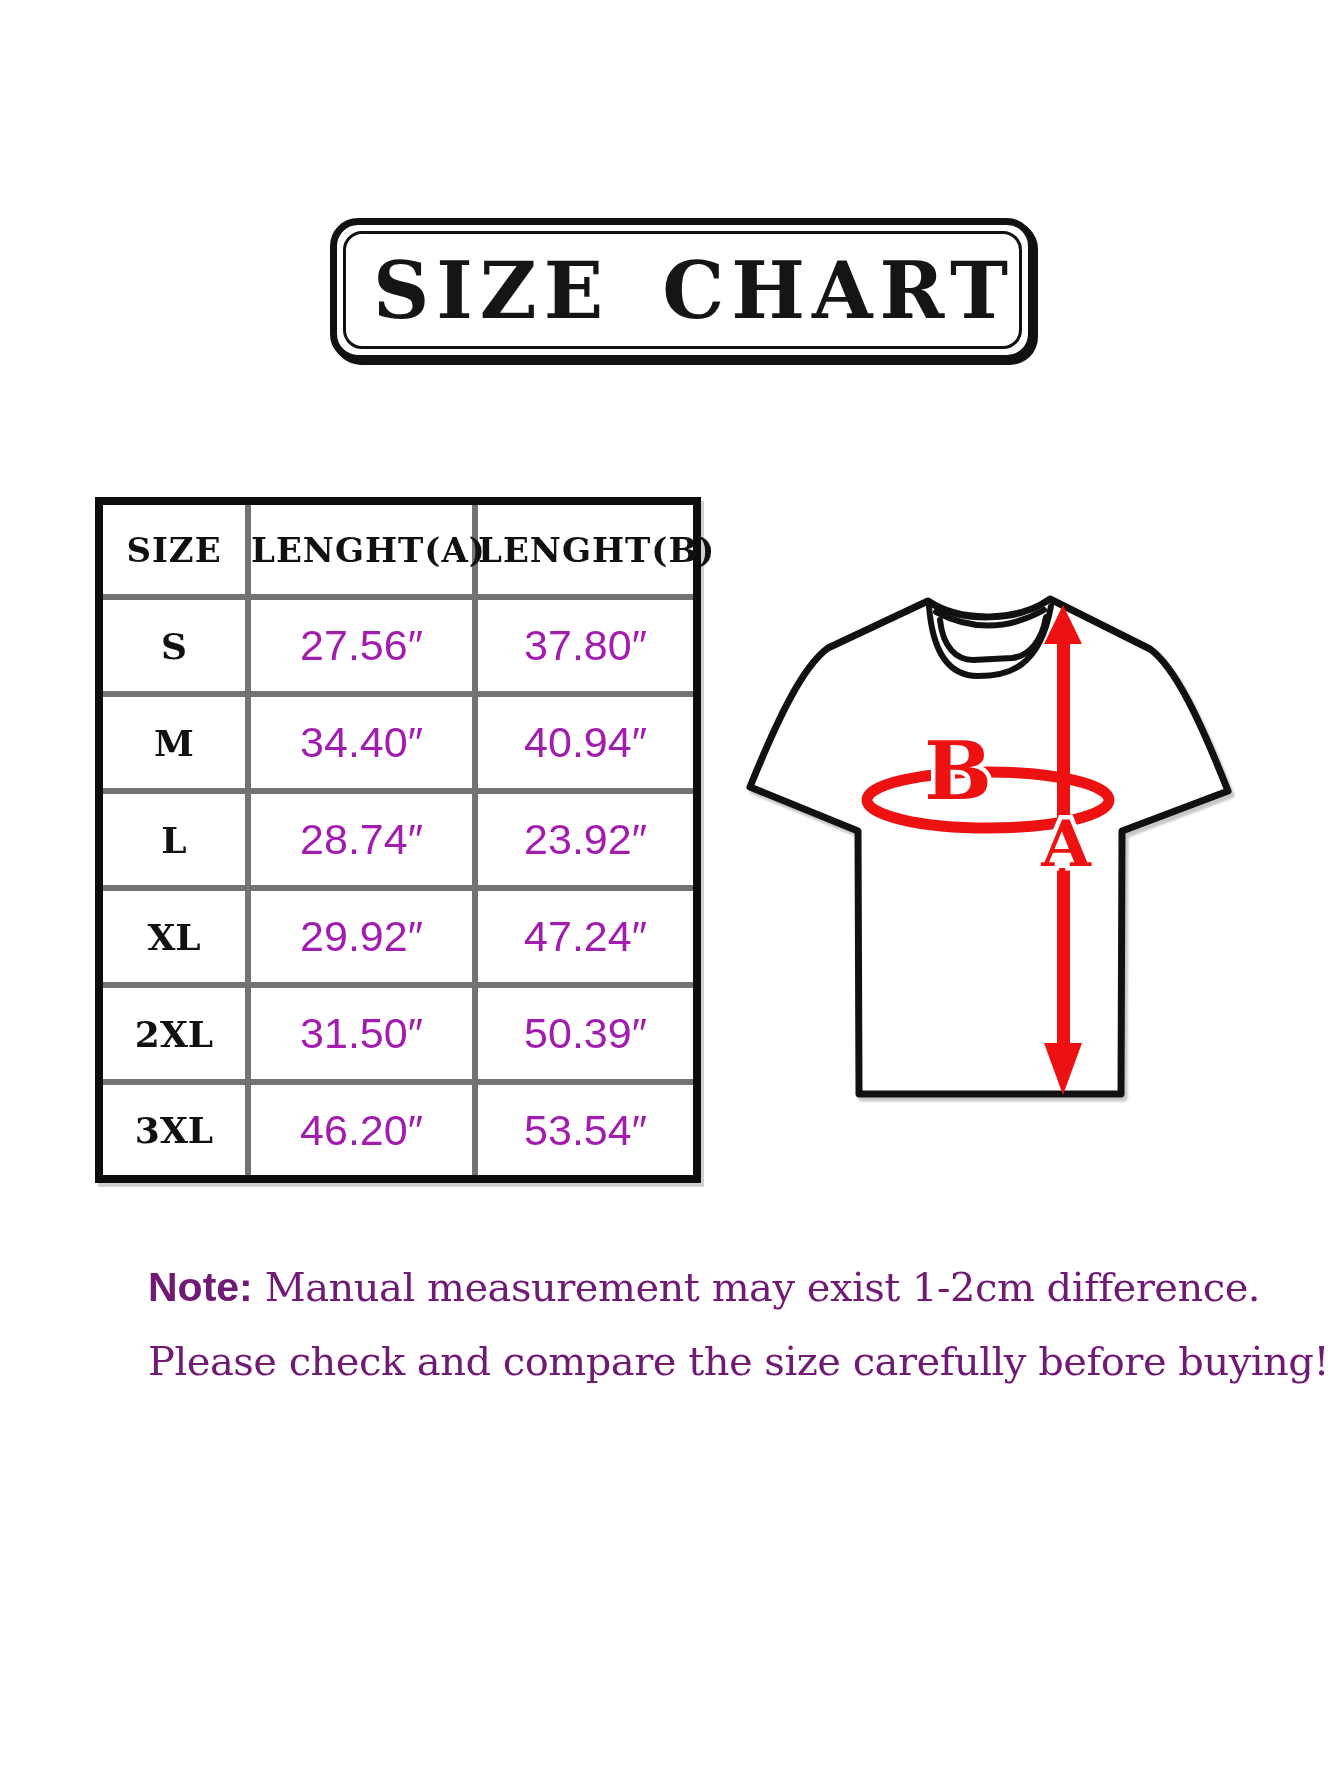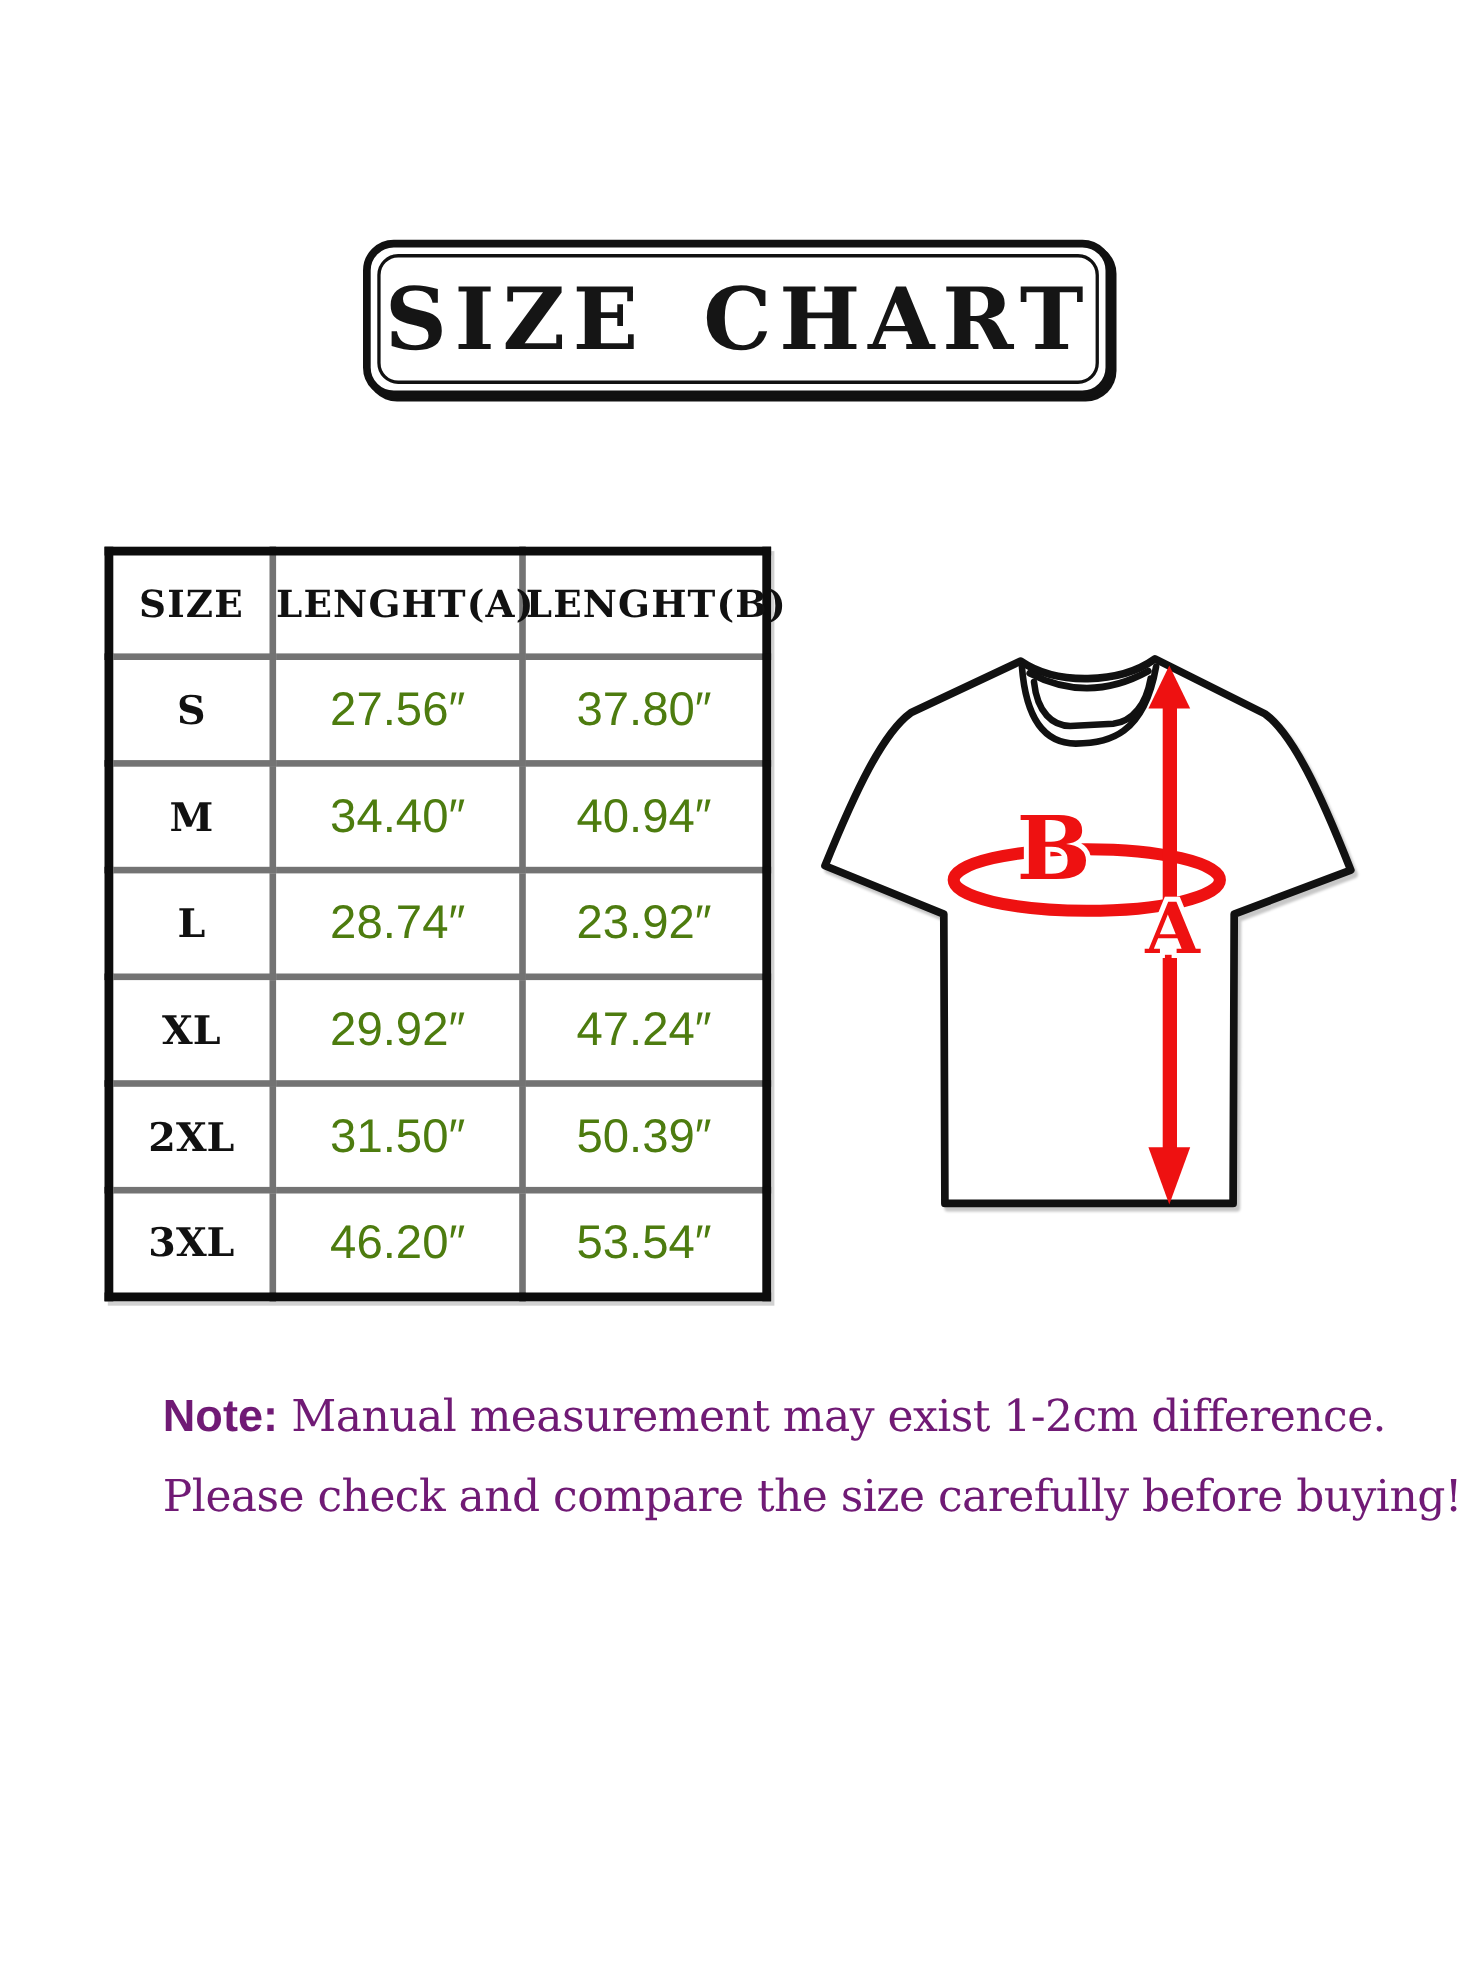--- a/index.html
+++ b/index.html
@@ -2,35 +2,35 @@
 <html><head>
 <meta charset="utf-8">
 <style>
   html,body{margin:0;padding:0;background:#ffffff;}
   .canvas{position:relative;width:1340px;height:1785px;background:#ffffff;overflow:hidden;
           font-family:"Liberation Sans",sans-serif;color:#111;}
 
   
   .title-box{position:absolute;left:330px;top:218px;width:668px;height:130px;
              border:7px solid #111;border-radius:28px;box-shadow:3px 3px 0 #111;
-             display:flex;align-items:center;justify-content:center;background:#fff;}
+             display:flex;align-items:center;justify-content:center;background:#fff;padding-left:23px;}
   .title-box .inner{position:absolute;inset:6px;border:3px solid #111;border-radius:19px;}
   .title-text{position:relative;font-family:"DejaVu Serif",serif;font-weight:700;
               font-size:78px;letter-spacing:7px;word-spacing:18px;color:#151515;}
 
   
   table.size-table{position:absolute;left:95px;top:497px;width:598px;
                    border-collapse:collapse;table-layout:fixed;background:#fff;
                    border:8px solid #0c0c0c;box-shadow:3px 4px 0 rgba(0,0,0,0.18);}
   table.size-table th,table.size-table td{border:6px solid #737373;text-align:center;vertical-align:middle;padding:0;}
   tr.hdr{height:96px;}
   tr.row{height:97px;}
   .hcell{font-family:"DejaVu Serif",serif;font-weight:700;font-size:34px;letter-spacing:1px;color:#111;}
   .scell{font-family:"DejaVu Serif",serif;font-weight:700;font-size:36px;color:#111;}
-  .vcell{font-family:"Liberation Sans",sans-serif;font-size:43px;color:#4d7c0f;}
+  .vcell{font-family:"Liberation Sans",sans-serif;font-size:43px;color:#a21caf;}
 
   
   svg.diagram{position:absolute;left:0;top:0;width:1340px;height:1785px;}
   .shirt-line{fill:#ffffff;stroke:#111;stroke-width:7;stroke-linejoin:round;stroke-linecap:round;
               filter:drop-shadow(3px 4px 1px rgba(0,0,0,0.22));}
   .collar-line{fill:none;stroke:#111;stroke-width:6;stroke-linecap:round;}
   .red{fill:#ee1111;}
   .red-ellipse{fill:none;stroke:#ee1111;stroke-width:11;}
   .measure-label{font-family:"DejaVu Serif",serif;font-weight:700;fill:#ee1111;
                  paint-order:stroke;stroke:#ffffff;stroke-width:9px;text-anchor:middle;}

